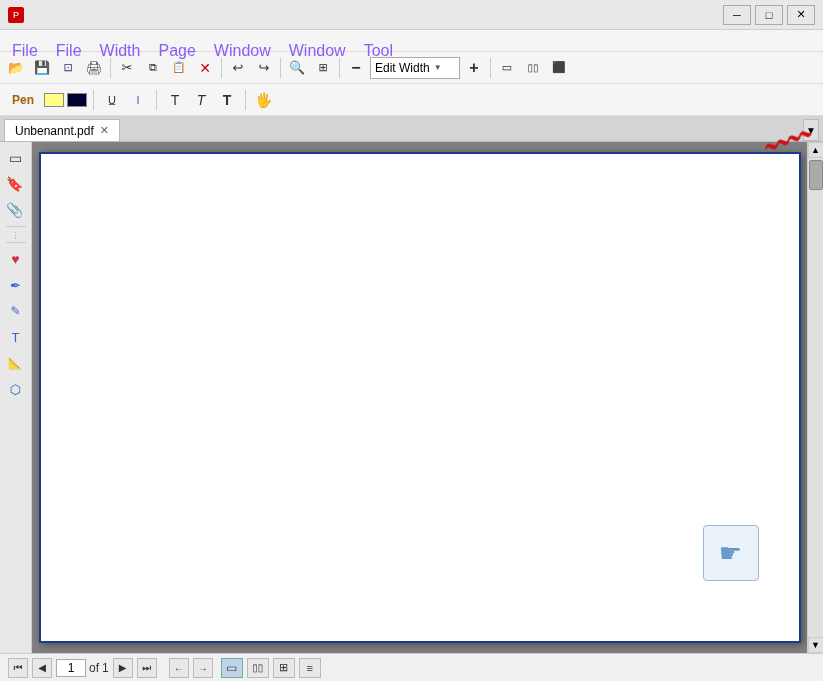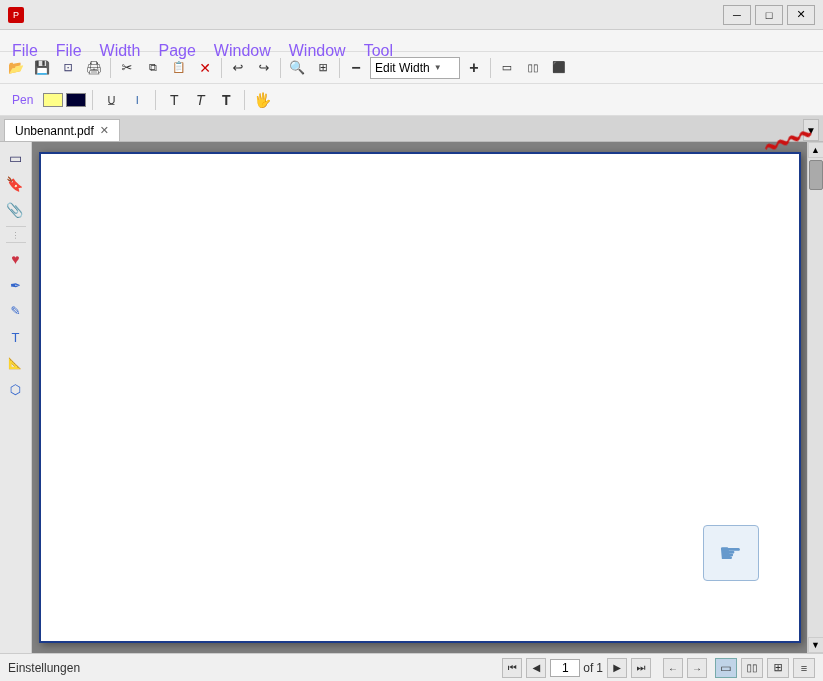--- a/index.html
+++ b/index.html
@@ -69,21 +69,21 @@
     
     #anno-toolbar {
       background: #f5f5f5;
       height: 32px;
       display: flex;
       align-items: center;
       padding: 0 4px;
       border-bottom: 1px solid #ddd;
       gap: 2px;
     }
-    .anno-label { padding: 0 8px; font-size: 12px; color: #8b5cf6; }
+    .anno-label { padding: 0 8px; font-size: 12px; color: #a16207; font-weight: bold; }
     .color-box { width: 20px; height: 14px; border: 1px solid #888; cursor: pointer; }
     .anno-sep { width: 1px; height: 20px; background: #ccc; margin: 0 4px; }
 
     
     #tab-bar {
       background: #d4d4d4;
       height: 26px;
       display: flex;
       align-items: flex-end;
       padding: 0 4px;
@@ -315,23 +315,20 @@
 
   <div id="right-scroll">
     <div class="scroll-arrow">▲</div>
     <div class="scroll-thumb"></div>
     <div style="flex:1;"></div>
     <div class="scroll-arrow">▼</div>
   </div>
 </div>
 
 <div id="status-bar">
-  <div class="status-left">
-    <span>Einstellungen</span>
-  </div>
   <div class="status-center">
     <div class="nav-btn">⏮</div>
     <div class="nav-btn">◀</div>
     <div style="display:flex;align-items:center;gap:3px;font-size:12px;">
       <input class="page-input" value="1" type="text" style="width: 30px; height: 18px; border: 1px solid rgb(170, 170, 170); text-align: center; font-size: 12px;">
       <span>of</span>
       <span>1</span>
     </div>
     <div class="nav-btn">▶</div>
     <div class="nav-btn">⏭</div>

